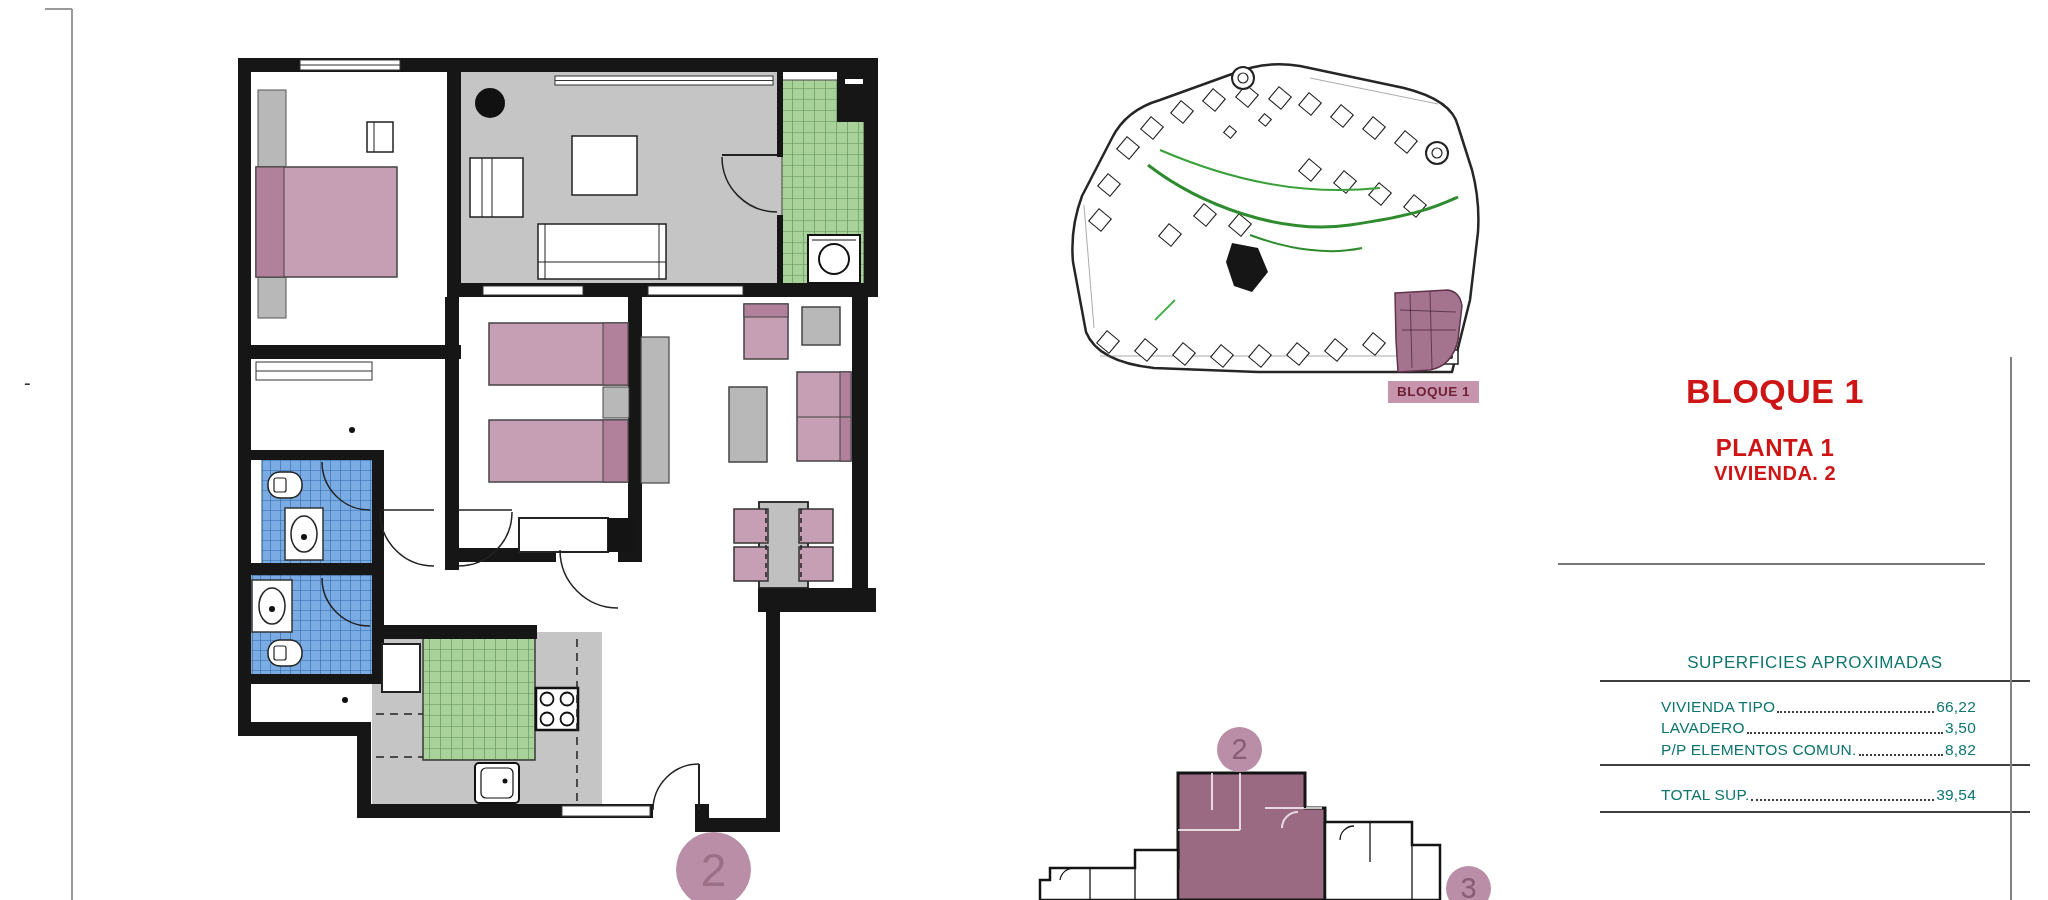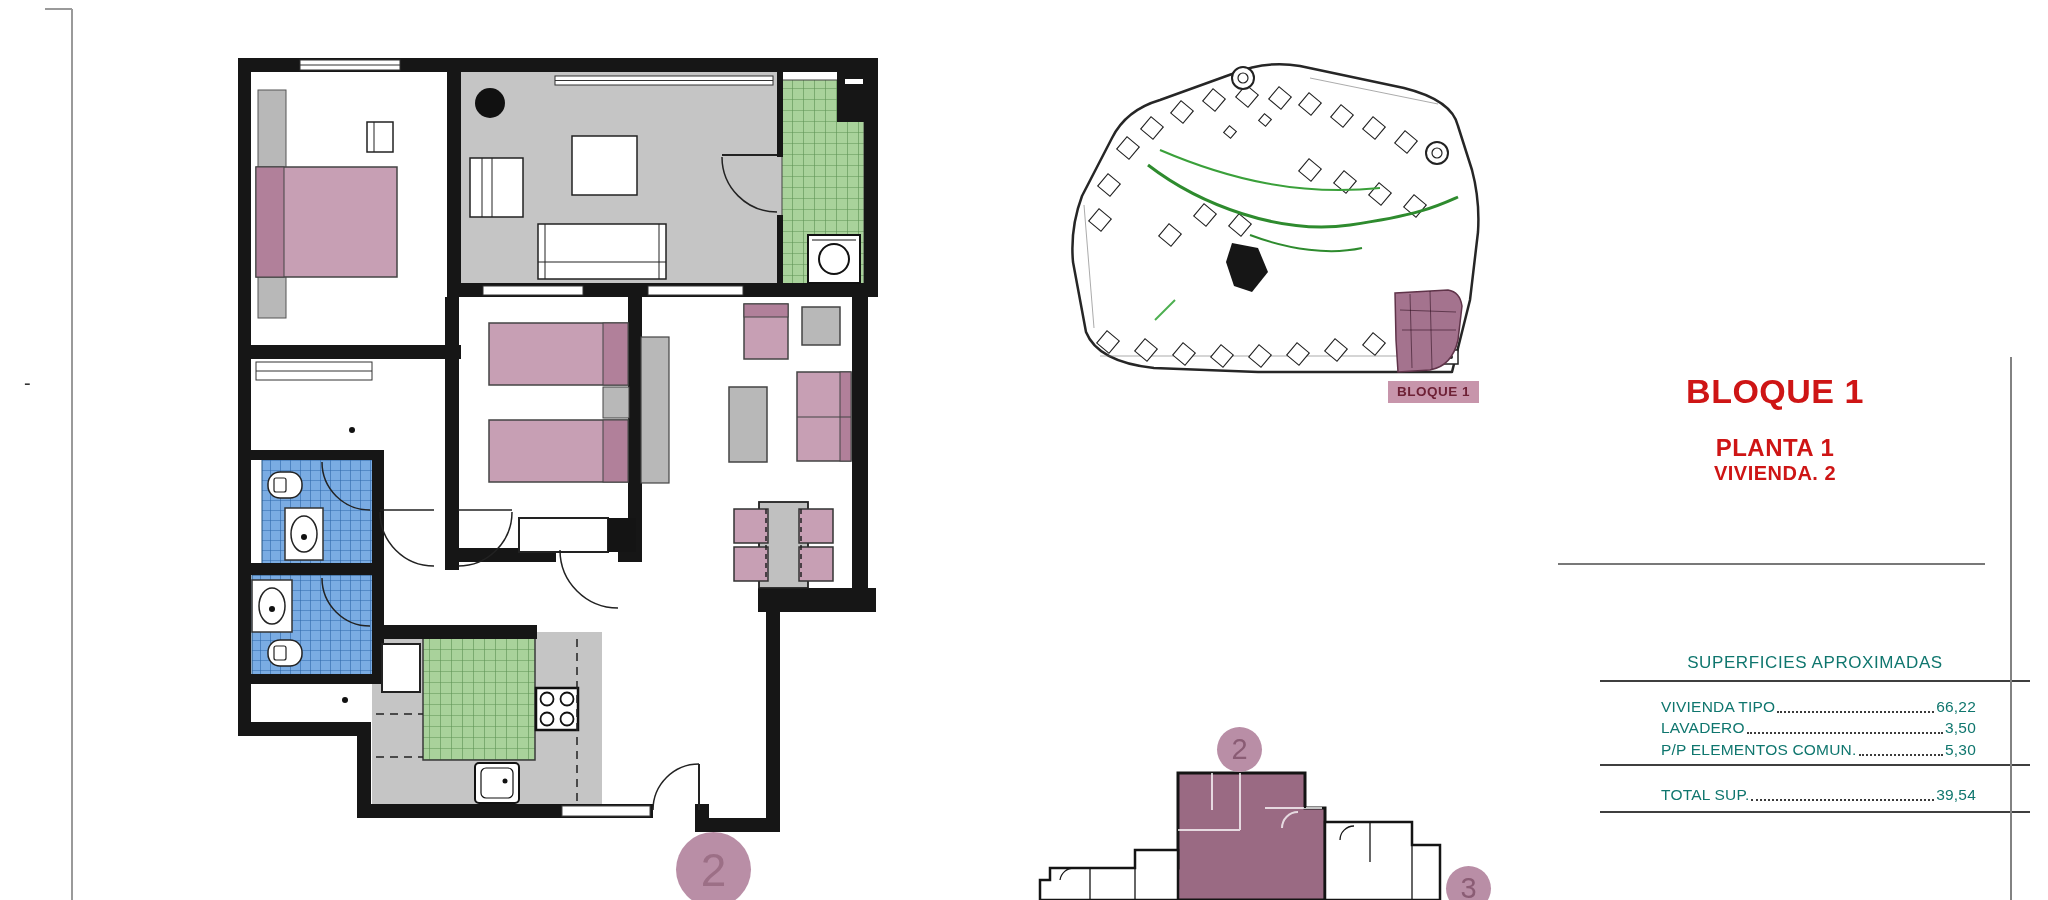--- a/index.html
+++ b/index.html
@@ -314,21 +314,21 @@
         <span>66,22</span>
       </div>
       <div class="trow">
         <span>LAVADERO</span>
         <span class="dots"></span>
         <span>3,50</span>
       </div>
       <div class="trow">
         <span>P/P ELEMENTOS COMUN.</span>
         <span class="dots"></span>
-        <span>5,30</span>
+        <span>8,82</span>
       </div>
     </div>
     <div class="tbl-line mt5"></div>
     <div class="trow total-row">
       <span>TOTAL SUP.</span>
       <span class="dots"></span>
       <span>39,54</span>
     </div>
     <div class="tbl-line mt7"></div>
   </div>

